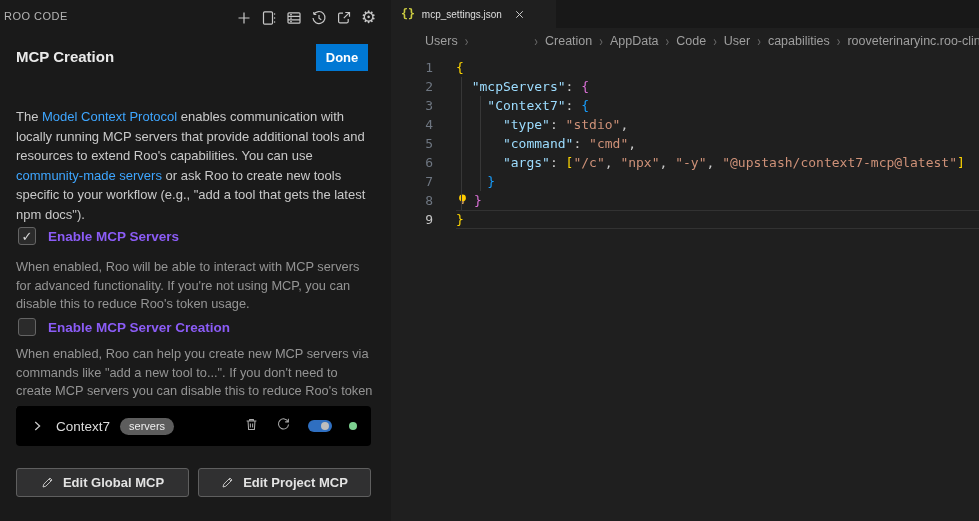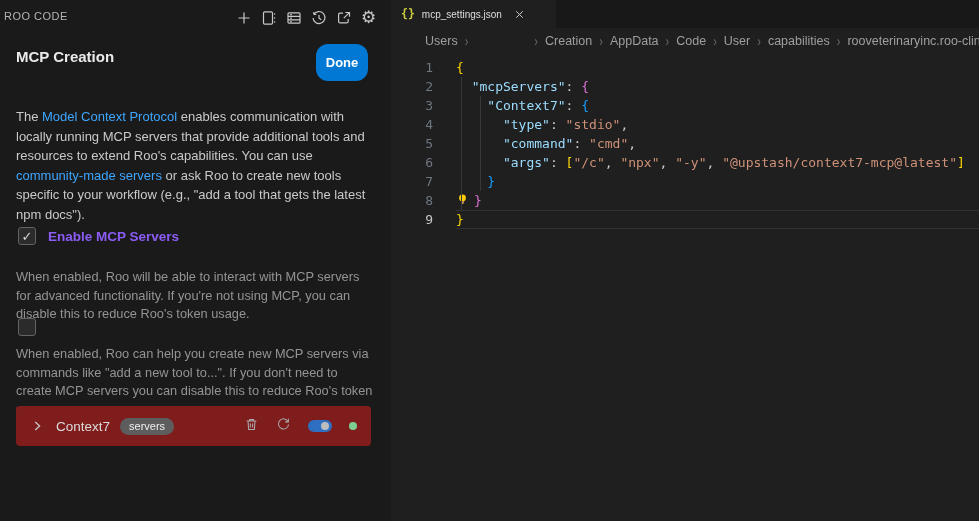--- a/index.html
+++ b/index.html
@@ -29,24 +29,24 @@
     color:#c8c8c8; cursor:pointer; border-radius:3px;
   }
   .tb-btn svg { stroke:#c8c8c8; fill:none; stroke-width:1.2; }
   .gear-glyph { font-size:17px; line-height:17px; color:#c8c8c8; font-family:"DejaVu Sans", sans-serif; }
 
   .mcp-title {
     position:absolute; left:16px; top:48px;
     font-size:15px; font-weight:bold; color:#eaeaea;
   }
   .done-btn {
-    position:absolute; right:23px; top:44px; width:52px; height:37px;
+    position:absolute; right:23px; top:44px; width:52px; height:27px;
     background:var(--accent,#0078d4); color:#fff; font-size:13px; font-weight:600;
     display:flex; align-items:center; justify-content:center;
-    border:none; border-radius:12px; cursor:pointer;
+    border:none; border-radius:0; cursor:pointer;
   }
 
   .intro {
     position:absolute; left:16px; top:107px; width:364px;
     font-size:13px; line-height:19.5px; color:#c9c9c9;
   }
   .link { color:var(--link,#3ea6ff); cursor:pointer; }
 
   .checkbox-row { position:absolute; left:18px; display:flex; align-items:center; gap:12px; }
   .checkbox {
@@ -55,21 +55,21 @@
     color:#d8d8d8; font-size:13px; cursor:pointer;
   }
   .cb-label { font-size:13.5px; font-weight:bold; color:#8b5cf6; }
   .desc {
     position:absolute; left:16px; width:360px;
     font-size:12.8px; line-height:18.5px; color:#949494;
   }
 
   .server-row {
     position:absolute; left:16px; top:406px; width:355px; height:40px;
-    background:#7f1d1d; border-radius:4px;
+    background:#000000; border-radius:4px;
     display:flex; align-items:center; padding:0 14px; cursor:pointer;
   }
   .chev { display:flex; align-items:center; }
   .chev svg { stroke:#cccccc; fill:none; stroke-width:1.4; }
   .server-name { margin-left:12px; font-size:13.5px; color:#dcdcdc; }
   .badge {
     margin-left:10px; background:#5d5d5d; color:#eee; font-size:11px;
     padding:2.5px 9px; border-radius:10px;
   }
   .row-icons { margin-left:auto; display:flex; align-items:center; gap:17px; }
@@ -182,24 +182,25 @@
     <button class="done-btn">Done</button>
 
     <div class="intro"><span>The </span><span class="link">Model Context Protocol</span><span> enables communication with locally running MCP servers that provide additional tools and resources to extend Roo's capabilities. You can use </span><span class="link">community-made servers</span><span> or ask Roo to create new tools specific to your workflow (e.g., "add a tool that gets the latest npm docs").</span></div>
 
     <div class="checkbox-row" style="top:227px">
       <span class="checkbox">
           <span>✓</span>
         </span>
       <span class="cb-label">Enable MCP Servers</span>
     </div>
-    <div class="desc" style="top:268px">When enabled, Roo will be able to interact with MCP servers for advanced functionality. If you're not using MCP, you can disable this to reduce Roo's token usage.</div>
+    <div class="desc" style="top:258px">When enabled, Roo will be able to interact with MCP servers for advanced functionality. If you're not using MCP, you can disable this to reduce Roo's token usage.</div>
 
     <div class="checkbox-row" style="top:318px">
       <span class="checkbox"></span>
+      <span class="cb-label">Enable MCP Server Creation</span>
     </div>
     <div class="desc" style="top:345px">When enabled, Roo can help you create new MCP servers via commands like "add a new tool to...". If you don't need to create MCP servers you can disable this to reduce Roo's token usage.</div>
 
     <div class="server-row">
       <span class="chev">
         <svg width="14" height="14" viewBox="0 0 16 16">
             <path d="M6 3.5L11 8l-5 4.5"></path>
           </svg>
       </span>
       <span class="server-name">Context7</span>
@@ -216,20 +217,34 @@
               <path d="M13.2 1.8v3.4H9.8"></path>
             </svg>
         </span>
         <span class="toggle on">
             <span class="knob"></span>
           </span>
         <span class="status-dot"></span>
       </span>
     </div>
 
+    <div class="actions">
+      <button class="edit-btn">
+        <svg width="13" height="13" viewBox="0 0 16 16">
+            <path d="M2.5 13.5l.9-3.4 7.6-7.6 2.5 2.5-7.6 7.6-3.4.9zM9.8 3.7l2.5 2.5"></path>
+          </svg>
+        <span>Edit Global MCP</span>
+      </button>
+      <button class="edit-btn">
+        <svg width="13" height="13" viewBox="0 0 16 16">
+            <path d="M2.5 13.5l.9-3.4 7.6-7.6 2.5 2.5-7.6 7.6-3.4.9zM9.8 3.7l2.5 2.5"></path>
+          </svg>
+        <span>Edit Project MCP</span>
+      </button>
+    </div>
   </div>
 
   <div class="editor">
     <div class="tabbar">
       <div class="tab">
         <span class="json-icon">{}</span>
         <span class="tab-name">mcp_settings.json</span>
         <span class="tab-close">
           <svg width="13" height="13" viewBox="0 0 16 16">
               <path d="M4 4l8 8M12 4l-8 8"></path>

